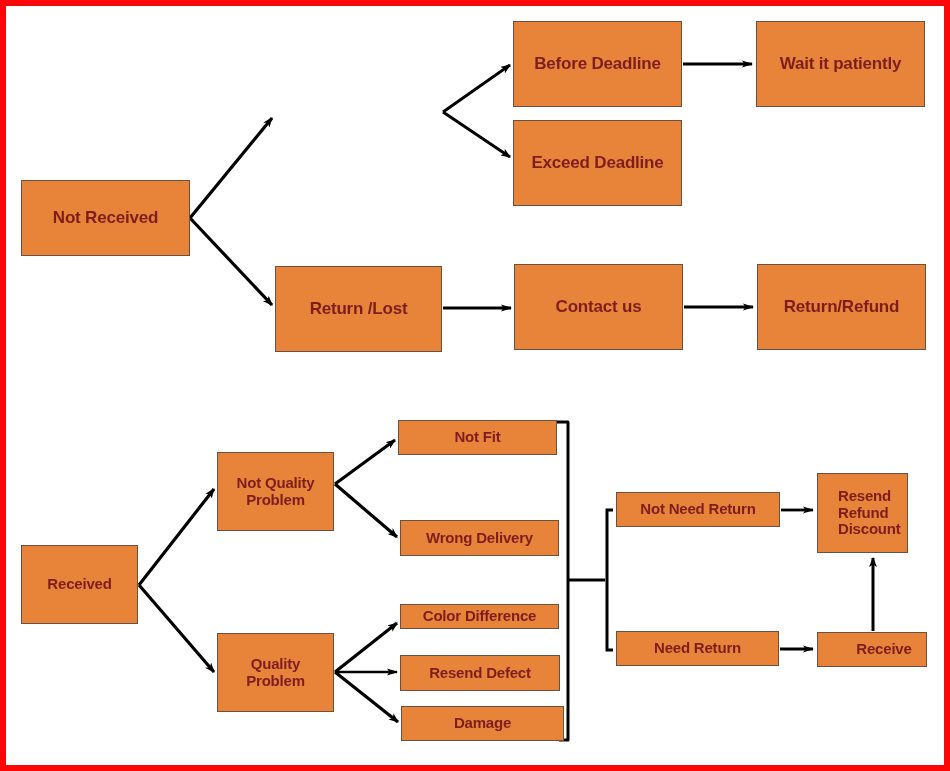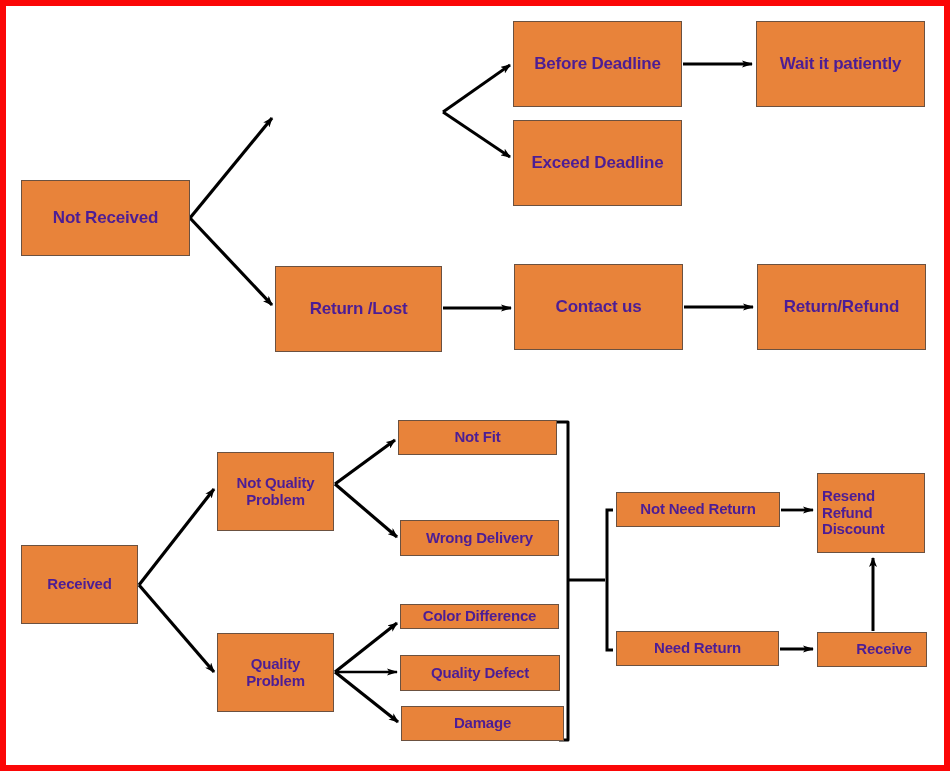--- a/index.html
+++ b/index.html
@@ -34,21 +34,21 @@
     left: 0; top: 0;
     width: 950px;
     height: 771px;
     z-index: 1;
   }
   .node {
     position: absolute;
     box-sizing: border-box;
     background: #e8833a;
     border: 1px solid #6b5140;
-    color: #4c1d95;
+    color: #7f1d1d;
     font-weight: bold;
     display: flex;
     align-items: center;
     justify-content: center;
     text-align: center;
     line-height: 1.12;
     z-index: 2;
     white-space: pre-line;
     letter-spacing: -0.2px;
   }
@@ -151,28 +151,28 @@
 
   <div class="node" style="left:217px; top:633px; width:117px; height:79px; font-size:15px;">Quality
 Problem</div>
 
   <div class="node" style="left:398px; top:420px; width:159px; height:35px; font-size:15px;">Not Fit</div>
 
   <div class="node" style="left:400px; top:520px; width:159px; height:36px; font-size:15px;">Wrong Delivery</div>
 
   <div class="node" style="left:400px; top:604px; width:159px; height:25px; font-size:15px;">Color Difference</div>
 
-  <div class="node" style="left:400px; top:655px; width:160px; height:36px; font-size:15px;">Quality Defect</div>
+  <div class="node" style="left:400px; top:655px; width:160px; height:36px; font-size:15px;">Resend Defect</div>
 
   <div class="node" style="left:401px; top:706px; width:163px; height:35px; font-size:15px;">Damage</div>
 
   <div class="node" style="left:616px; top:492px; width:164px; height:35px; font-size:15px;">Not Need Return</div>
 
   <div class="node" style="left:616px; top:631px; width:163px; height:35px; font-size:15px;">Need Return</div>
 
-  <div class="node" style="left:817px; top:473px; width:108px; height:80px; font-size:15px; justify-content:flex-start; text-align:left; padding-left:4px;">Resend
+  <div class="node" style="left:817px; top:473px; width:91px; height:80px; font-size:15px; justify-content:flex-start; text-align:left; padding-left:20px;">Resend
 Refund
 Discount</div>
 
   <div class="node" style="left:817px; top:632px; width:110px; height:35px; font-size:15px;padding-left:24px;">Receive</div>
 
   <div id="frame-border"></div>
 </div>
 
 </body></html>

